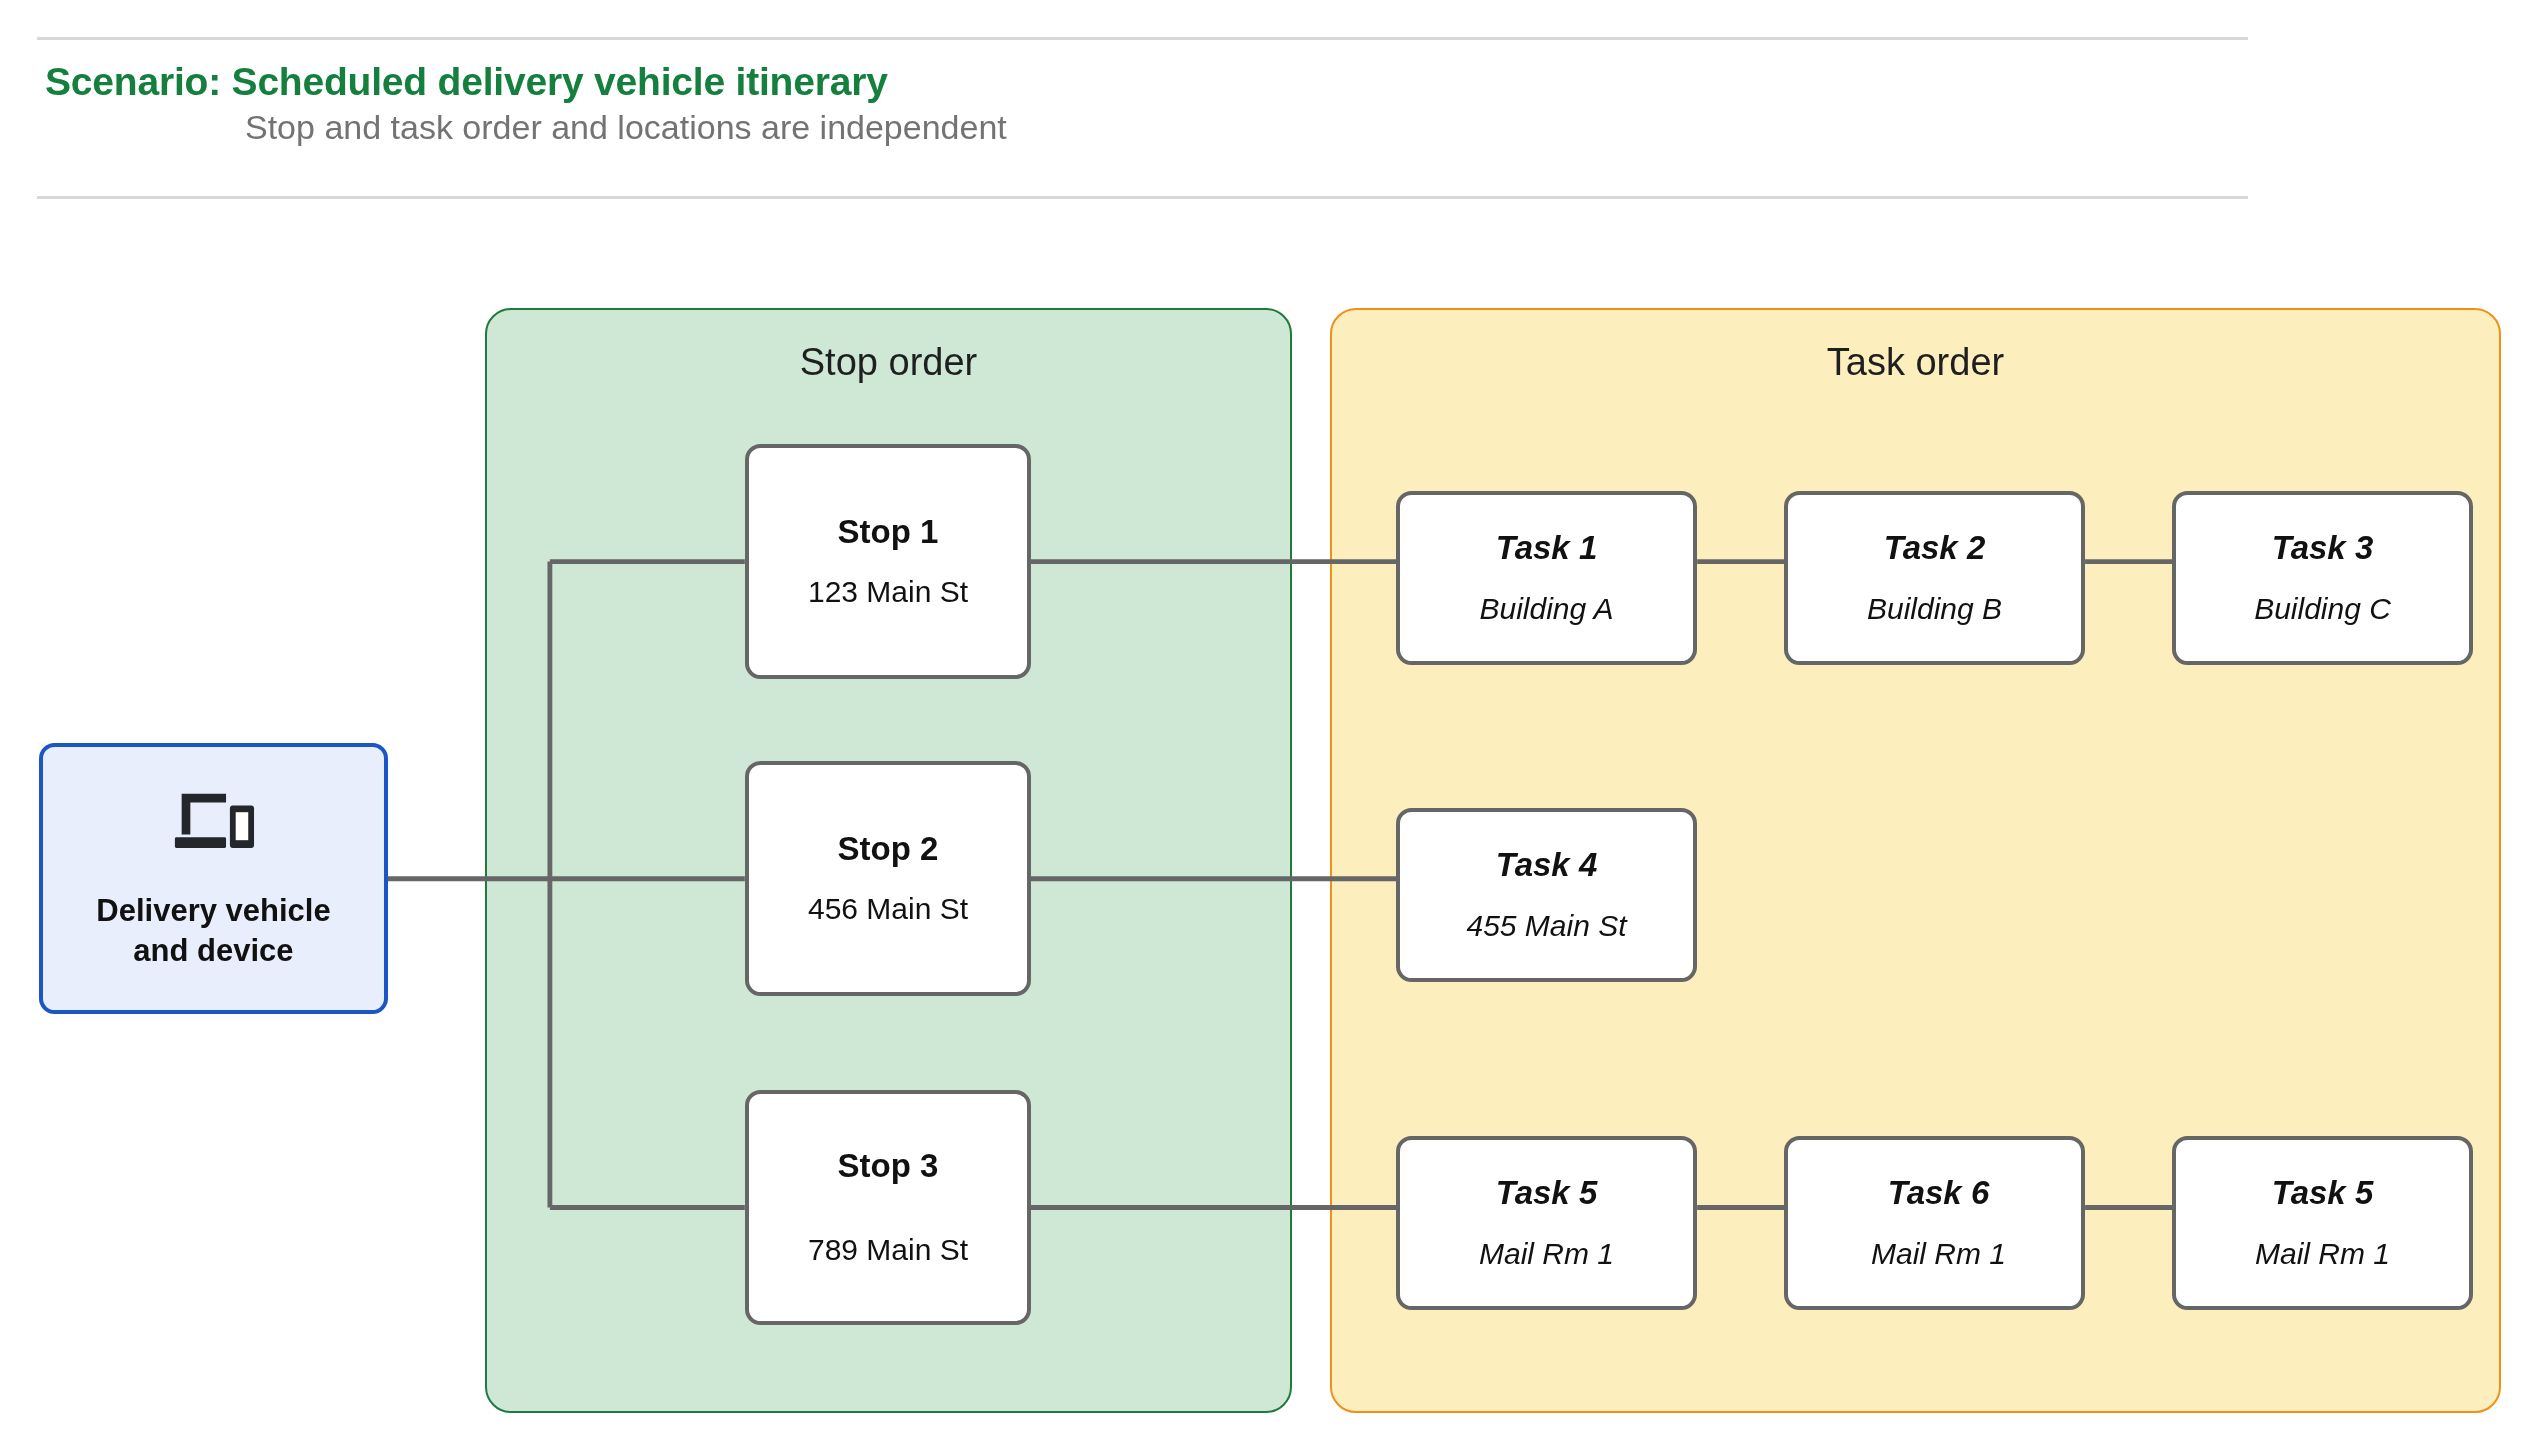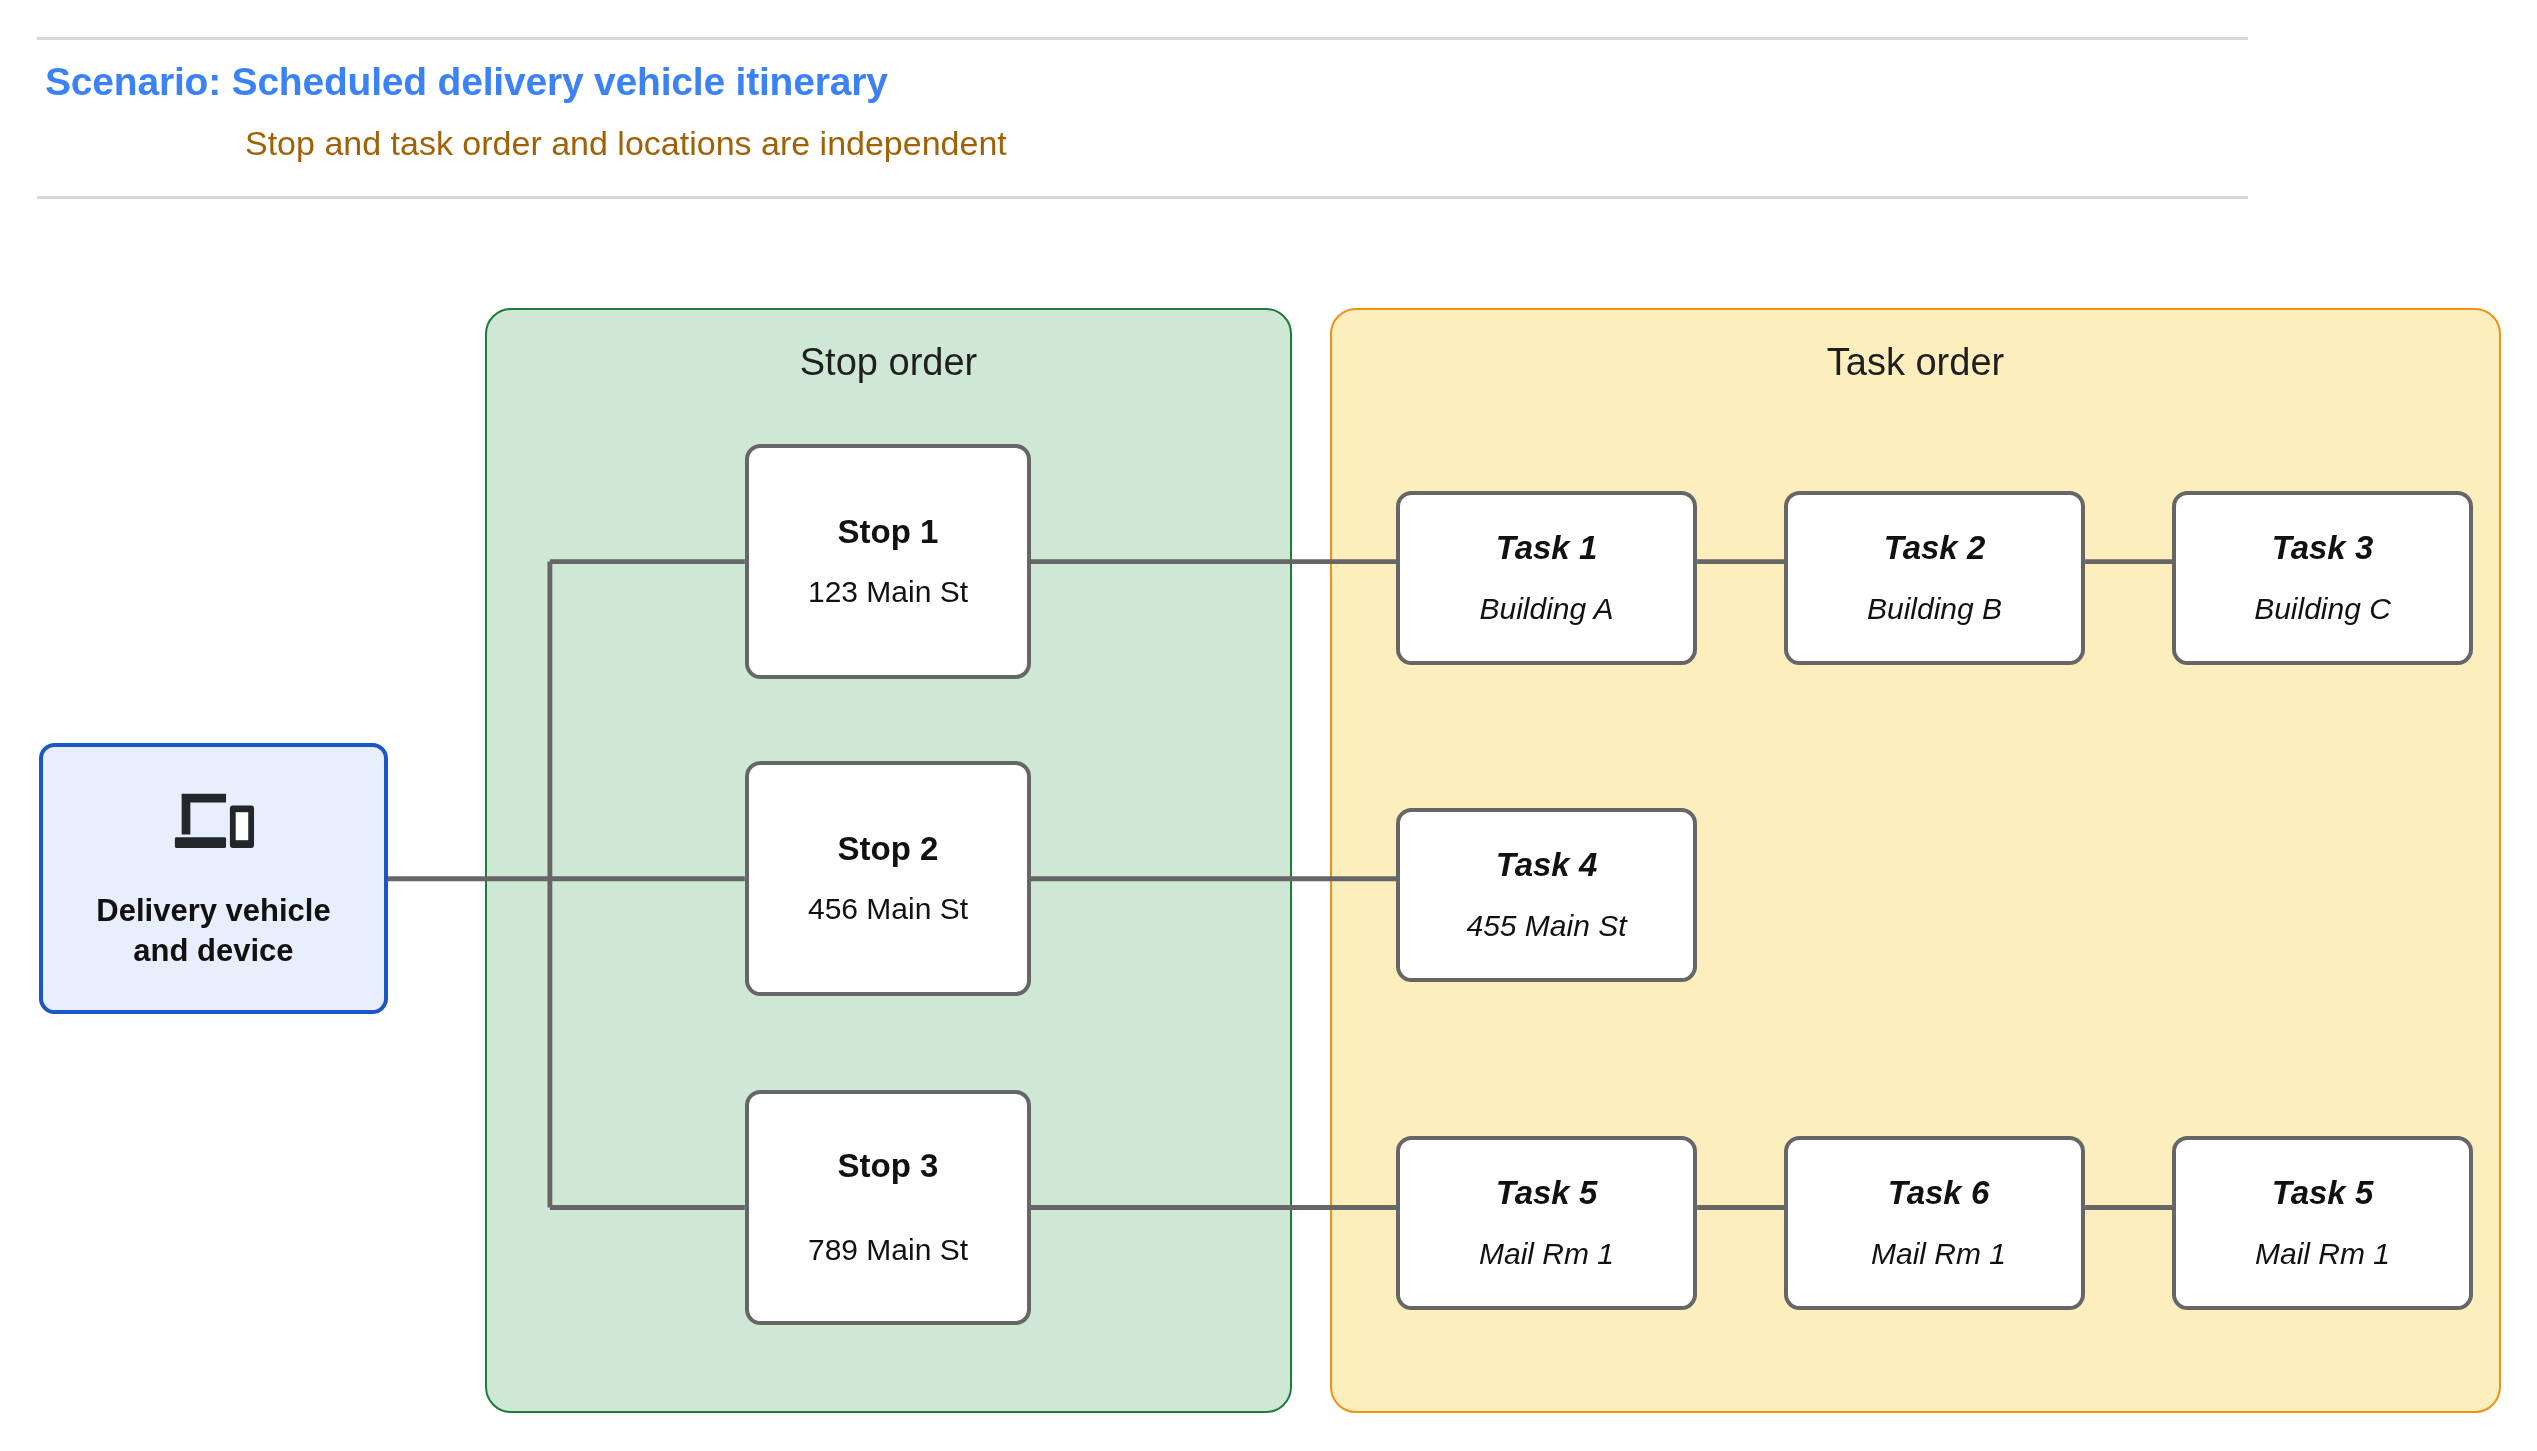--- a/index.html
+++ b/index.html
@@ -33,30 +33,30 @@
     height: 2.9px;
     background: #d8d8d8;
   }
   #scenario-title {
     position: absolute;
     left: 45px;
     top: 60px;
     font-size: 39px;
     font-weight: 700;
     letter-spacing: -0.2px;
-    color: #3b82f6;
+    color: #15803d;
     white-space: nowrap;
   }
   #scenario-subtitle {
     position: absolute;
     left: 245px;
-    top: 124px;
+    top: 108px;
     font-size: 34px;
     font-weight: 400;
-    color: #a16207;
+    color: #737373;
     white-space: nowrap;
   }
 
   
   .panel {
     position: absolute;
     border-radius: 26px;
     box-sizing: border-box;
   }
   #stop-order-panel {

